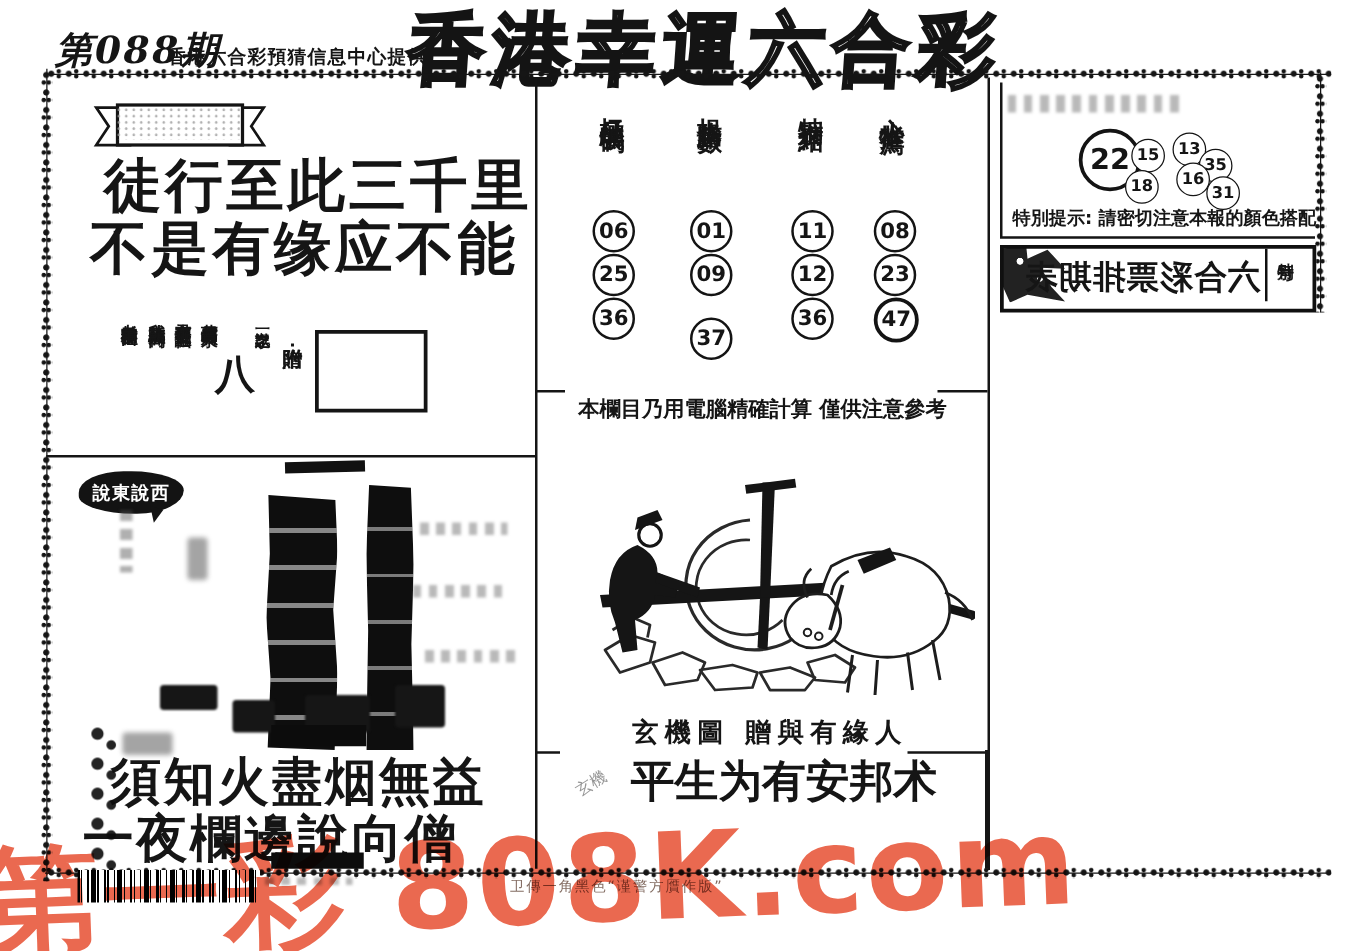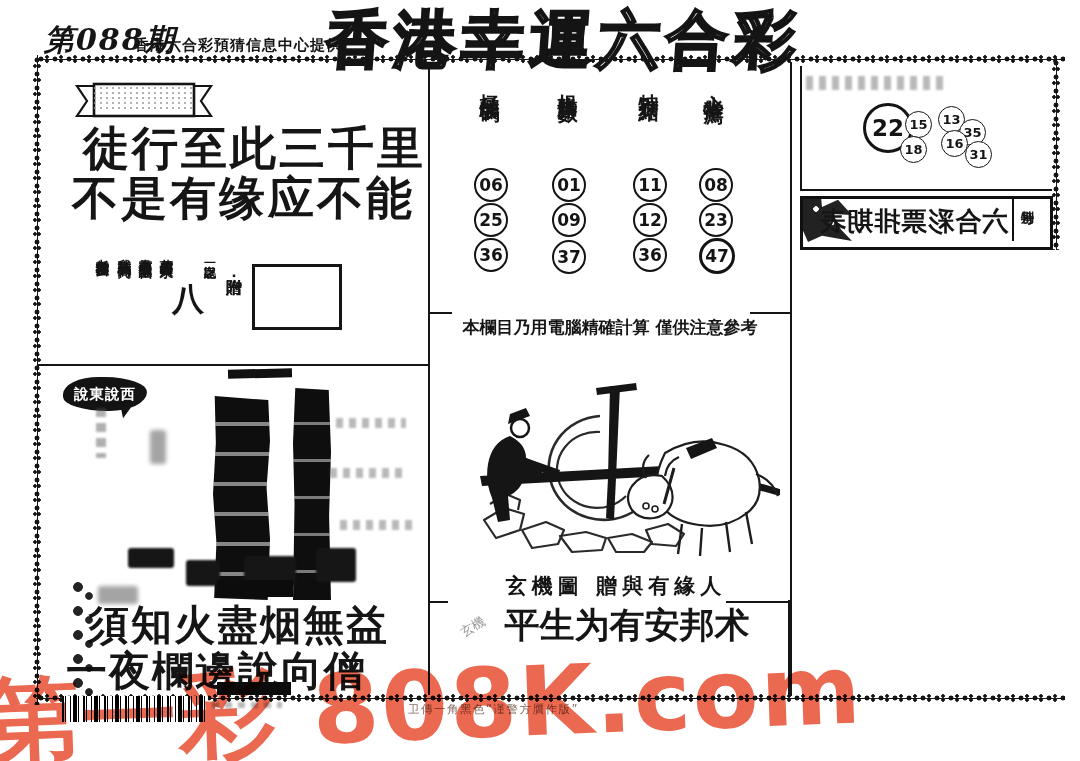--- a/index.html
+++ b/index.html
@@ -196,21 +196,21 @@
   <div class="colhead" style="left:555px;">捉膽路數</div>
   <div class="colhead" style="left:636px;">特別介紹</div>
   <div class="colhead" style="left:701px;">心水推薦</div>
 
   <div class="num c30" style="left:474px;top:168px;">06</div>
   <div class="num c30" style="left:474px;top:203px;">25</div>
   <div class="num c30" style="left:474px;top:238px;">36</div>
 
   <div class="num c30" style="left:552px;top:168px;">01</div>
   <div class="num c30" style="left:552px;top:203px;">09</div>
-  <div class="num c30" style="left:552px;top:240px;">37</div>
+  <div class="num c30" style="left:552px;top:254px;">37</div>
 
   <div class="num c30" style="left:633px;top:168px;">11</div>
   <div class="num c30" style="left:633px;top:203px;">12</div>
   <div class="num c30" style="left:633px;top:238px;">36</div>
 
   <div class="num c30" style="left:699px;top:168px;">08</div>
   <div class="num c30" style="left:699px;top:203px;">23</div>
   <div class="num c30 bold3" style="left:699px;top:238px;">47</div>
 
   <div class="abs colnote">本欄目乃用電腦精確計算 僅供注意參考</div>
@@ -256,20 +256,21 @@
   <div class="smudge" style="left:806px;top:76px;width:140px;height:14px;"></div>
 
   <div class="num big22">22</div>
   <div class="num small" style="left:905px;top:111px;">15</div>
   <div class="num small" style="left:900px;top:136px;">18</div>
   <div class="num small" style="left:938px;top:106px;">13</div>
   <div class="num small" style="left:959px;top:119px;">35</div>
   <div class="num small" style="left:941px;top:130px;">16</div>
   <div class="num small" style="left:965px;top:141px;">31</div>
 
+  <div class="abs hint">特別提示: 請密切注意本報的顏色搭配</div>
 
   <div class="abs banner"></div>
   <div class="abs stamp"></div>
   <div class="abs banner-text">六合彩票排期表</div>
   <div class="abs banner-sep"></div>
   <div class="abs banner-side">特別号</div>
 
   <div class="abs fineprint">卫傳一角黑色“谨警方贋作版”</div>
   <div class="abs watermark" style="color: rgb(232, 84, 55);">第一彩 808K.com</div>
 

